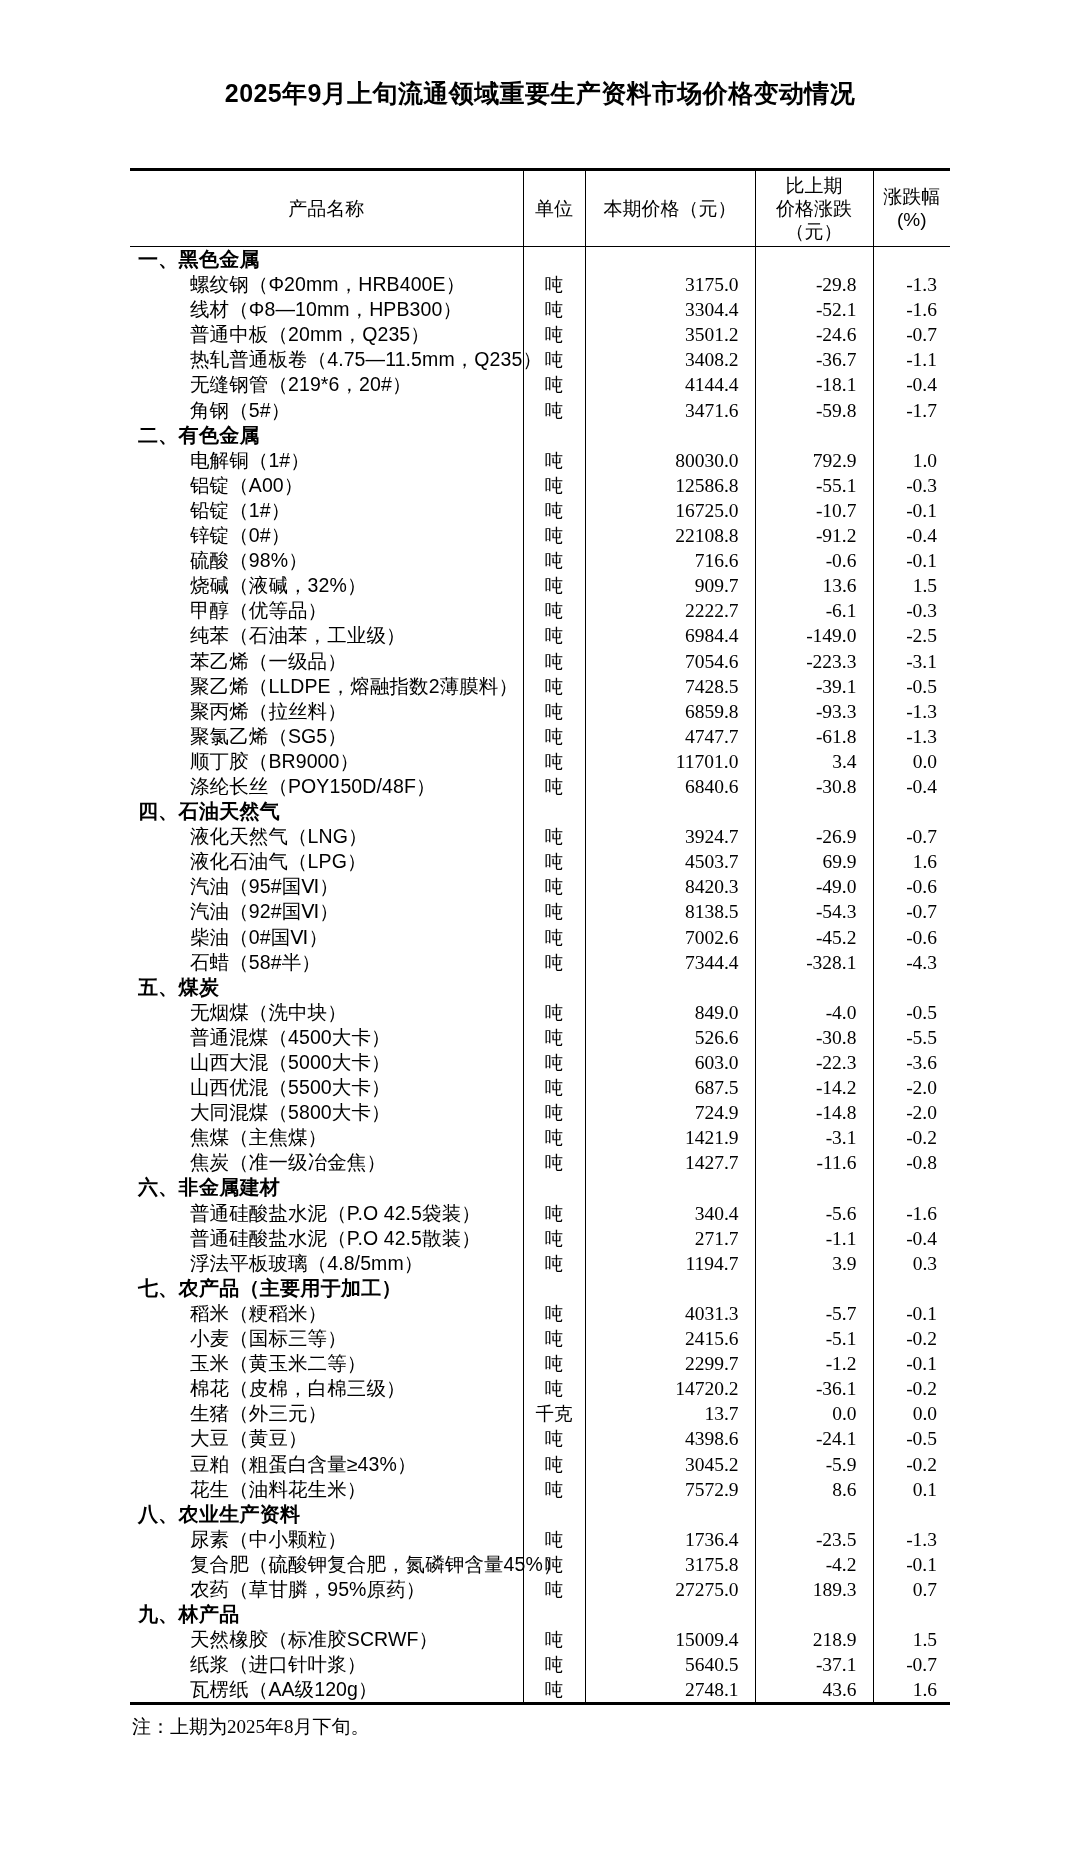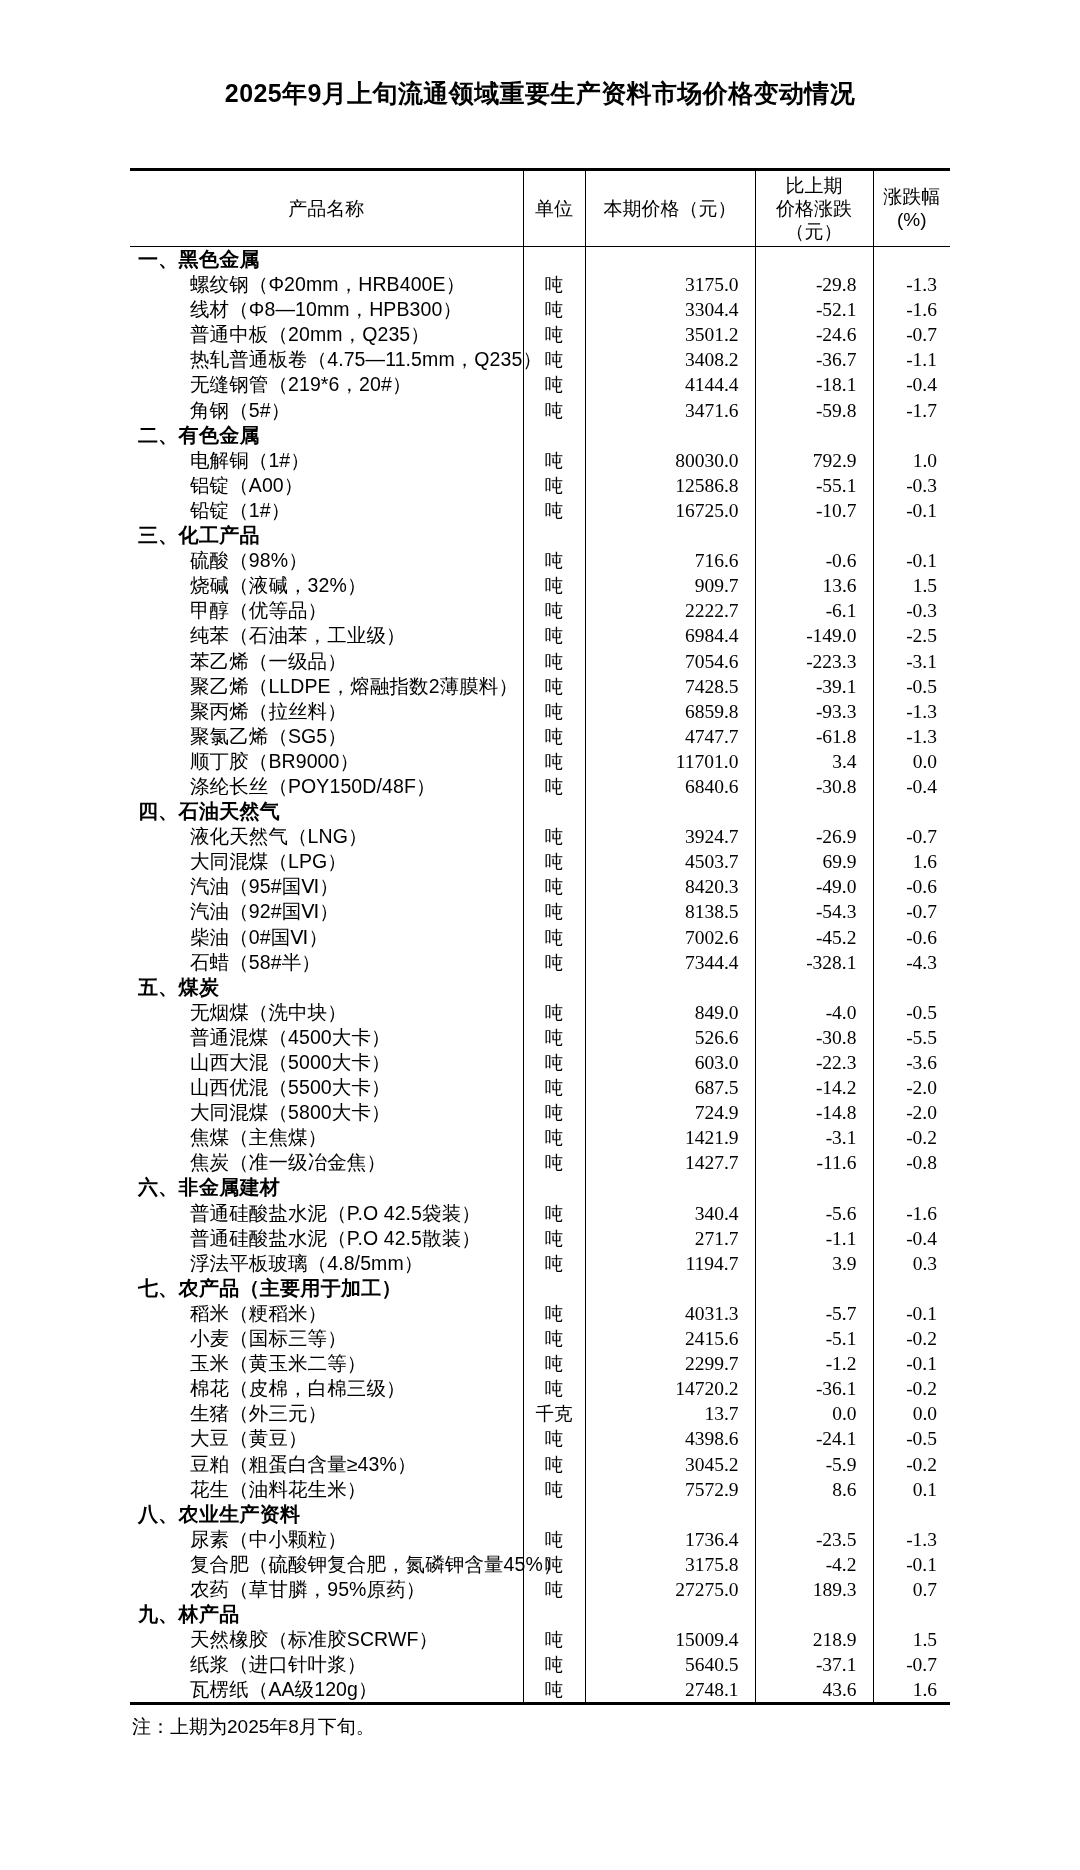--- a/index.html
+++ b/index.html
@@ -104,21 +104,21 @@
   .item-label {
     font-family: "Liberation Sans", "DejaVu Sans", sans-serif;
     font-size: 19.5px;
     padding-left: 58px;
     letter-spacing: 0.1px;
   }
   .note {
     width: 820px;
     margin: 0 auto;
     padding-top: 9px;
-    font-family: Liberation Sans, sans-serif;
+    font-family: Liberation Serif, serif;
     font-size: 19px;
     text-align: left;
     padding-left: 4px;
   }
 </style>
 </head>
 <body>
 
 <div class="page">
 
@@ -217,25 +217,25 @@
             <td class="vl pct">-0.3</td>
           </tr>
           <tr>
             <td class="name"><span class="item-label">铅锭（1#）</span></td>
             <td class="vl unit">吨</td>
             <td class="vl num">16725.0</td>
             <td class="vl num">-10.7</td>
             <td class="vl pct">-0.1</td>
           </tr>
           <tr>
-            <td class="name"><span class="sect-label">三、化工产品</span></td>
-            <td class="vl unit"></td>
-            <td class="vl num"></td>
-            <td class="vl num"></td>
-            <td class="vl pct"></td>
+            <td class="name"><span class="item-label">锌锭（0#）</span></td>
+            <td class="vl unit">吨</td>
+            <td class="vl num">22108.8</td>
+            <td class="vl num">-91.2</td>
+            <td class="vl pct">-0.4</td>
           </tr>
           <tr>
             <td class="name"><span class="item-label">硫酸（98%）</span></td>
             <td class="vl unit">吨</td>
             <td class="vl num">716.6</td>
             <td class="vl num">-0.6</td>
             <td class="vl pct">-0.1</td>
           </tr>
           <tr>
             <td class="name"><span class="item-label">烧碱（液碱，32%）</span></td>
@@ -308,21 +308,21 @@
             <td class="vl pct"></td>
           </tr>
           <tr>
             <td class="name"><span class="item-label">液化天然气（LNG）</span></td>
             <td class="vl unit">吨</td>
             <td class="vl num">3924.7</td>
             <td class="vl num">-26.9</td>
             <td class="vl pct">-0.7</td>
           </tr>
           <tr>
-            <td class="name"><span class="item-label">大同混煤（LPG）</span></td>
+            <td class="name"><span class="item-label">液化石油气（LPG）</span></td>
             <td class="vl unit">吨</td>
             <td class="vl num">4503.7</td>
             <td class="vl num">69.9</td>
             <td class="vl pct">1.6</td>
           </tr>
           <tr>
             <td class="name"><span class="item-label">汽油（95#国Ⅵ）</span></td>
             <td class="vl unit">吨</td>
             <td class="vl num">8420.3</td>
             <td class="vl num">-49.0</td>

